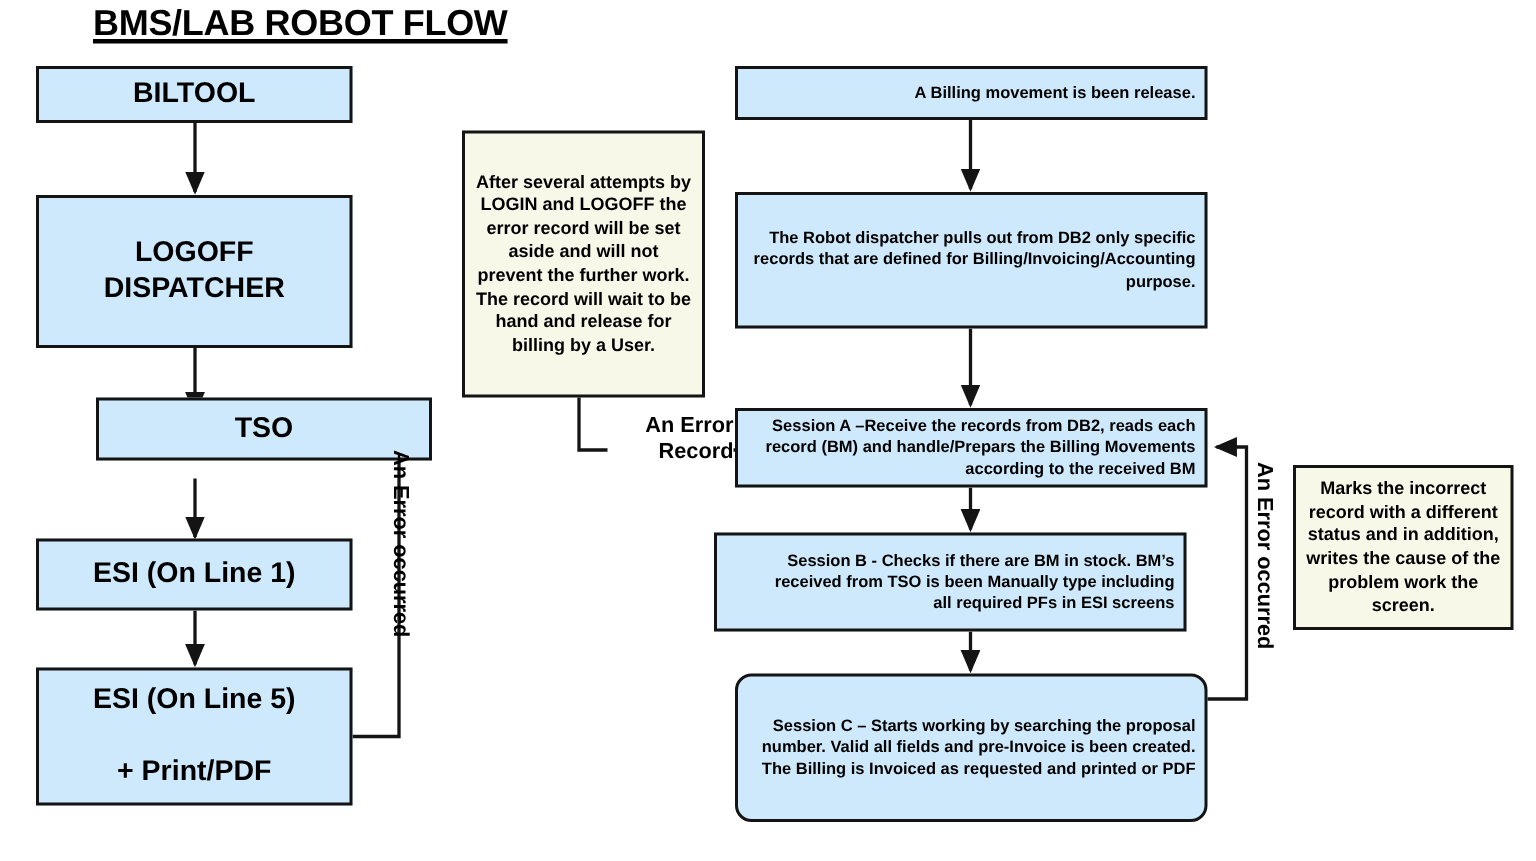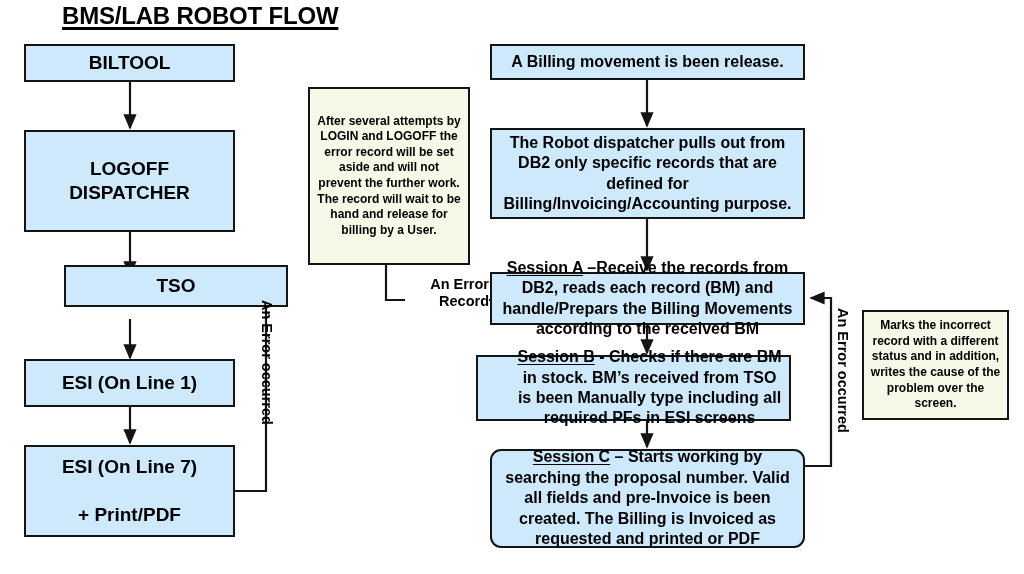--- a/index.html
+++ b/index.html
@@ -57,39 +57,38 @@
     border: 2.5px solid #141414;
     display: flex;
     align-items: center;
     justify-content: center;
     text-align: center;
     font-weight: bold;
     line-height: 1.3;
   }
   
   .lbl-big   { font-size: 19px; }
-  .lbl-small { font-size: 16px; }
+  .lbl-small { font-size: 11px; text-align: right; }
   .lbl-note  { font-size: 12px; }
 
   .edge-label {
     position: absolute;
     font-weight: bold;
     font-size: 14.5px;
     line-height: 1.15;
     background: #ffffff;
     text-align: right;
   }
   .edge-label.vertical {
     writing-mode: vertical-rl;
     text-orientation: mixed;
     text-align: left;
     background: transparent;
   }
   .sess-head {
-    text-decoration: underline;
     text-underline-offset: 2px;
   }
   svg.lines {
     position: absolute;
     left: 0; top: 0;
     width: 1024px;
     height: 574px;
     pointer-events: none;
   }
 </style>
@@ -135,21 +134,21 @@
 
   <div class="node lbl-big" style="left:24px; top:265px; width:224px; height:42px;margin-left:40px;">
     <div class="node-inner">TSO</div>
   </div>
 
   <div class="node lbl-big" style="left:24px; top:359px; width:211px; height:48px;">
     <div class="node-inner">ESI (On Line 1)</div>
   </div>
 
   <div class="node lbl-big" style="left:24px; top:445px; width:211px; height:92px; white-space:pre-line;">
-    <div class="node-inner">ESI (On Line 7)
+    <div class="node-inner">ESI (On Line 5)
 
 + Print/PDF</div>
   </div>
 
   <div class="edge-label vertical" style="left:258px; top:300px;">An Error occurred</div>
 
   <div class="note lbl-note" style="left:308px; top:40px; width:162px; height:178px; white-space:pre-line;margin-top:47px;">
     <div class="node-inner">After several attempts by LOGIN and LOGOFF the error record will be set aside and will not prevent the further work.
 The record will wait to be hand and release for billing by a User.</div>
   </div>
@@ -181,16 +180,16 @@
 
   <div class="node lbl-small" style="left:490px; top:449px; width:315px; height:99px;border-radius:11px;">
     <div class="node-inner">
       <span class="sess-head">Session C</span><span> – Starts working by searching the proposal number. Valid all fields and pre-Invoice is been created. The Billing is Invoiced as requested and printed or PDF</span>
     </div>
   </div>
 
   <div class="edge-label vertical" style="left:834px; top:308px;">An Error occurred</div>
 
   <div class="note lbl-note" style="left:862px; top:310px; width:147px; height:110px;">
-    <div class="node-inner">Marks the incorrect record with a different status and in addition, writes the cause of the problem over the screen.</div>
+    <div class="node-inner">Marks the incorrect record with a different status and in addition, writes the cause of the problem work the screen.</div>
   </div>
 
 </div>
 
 </body></html>

